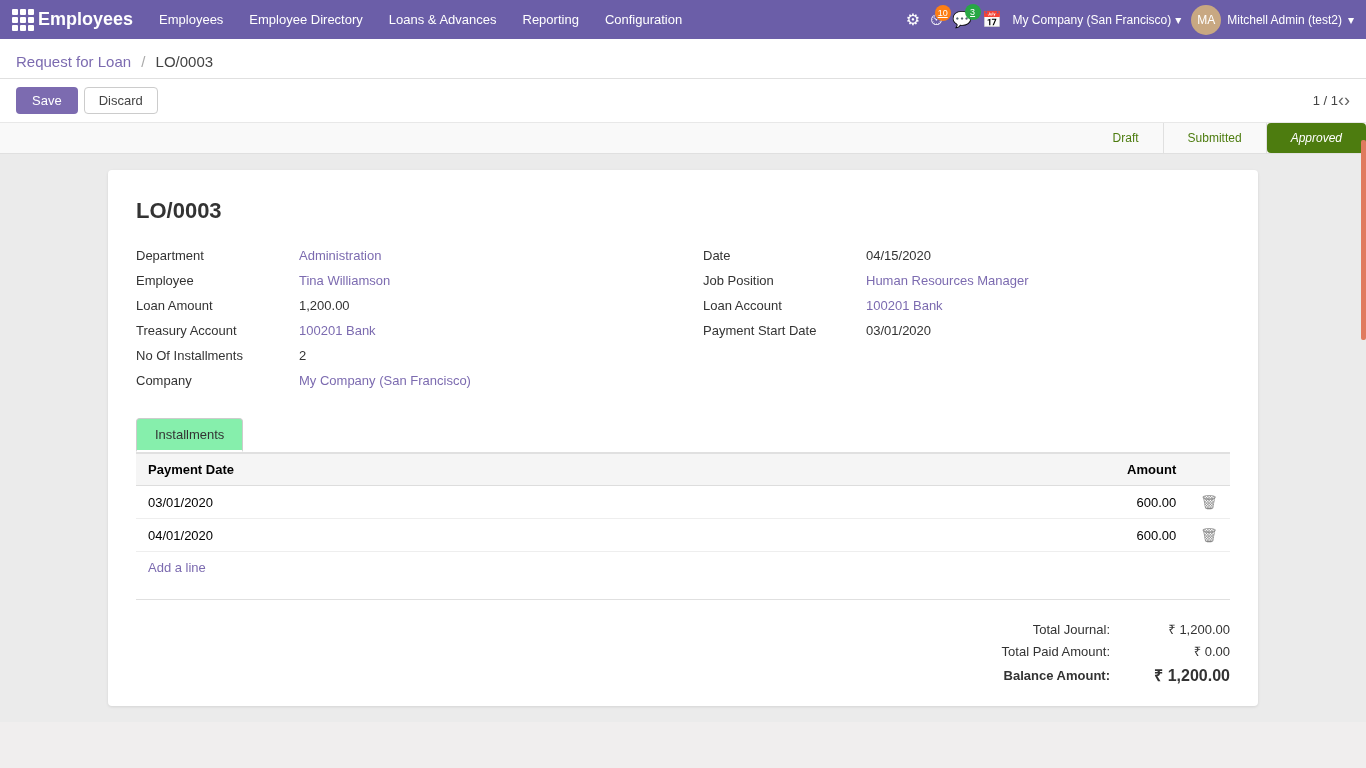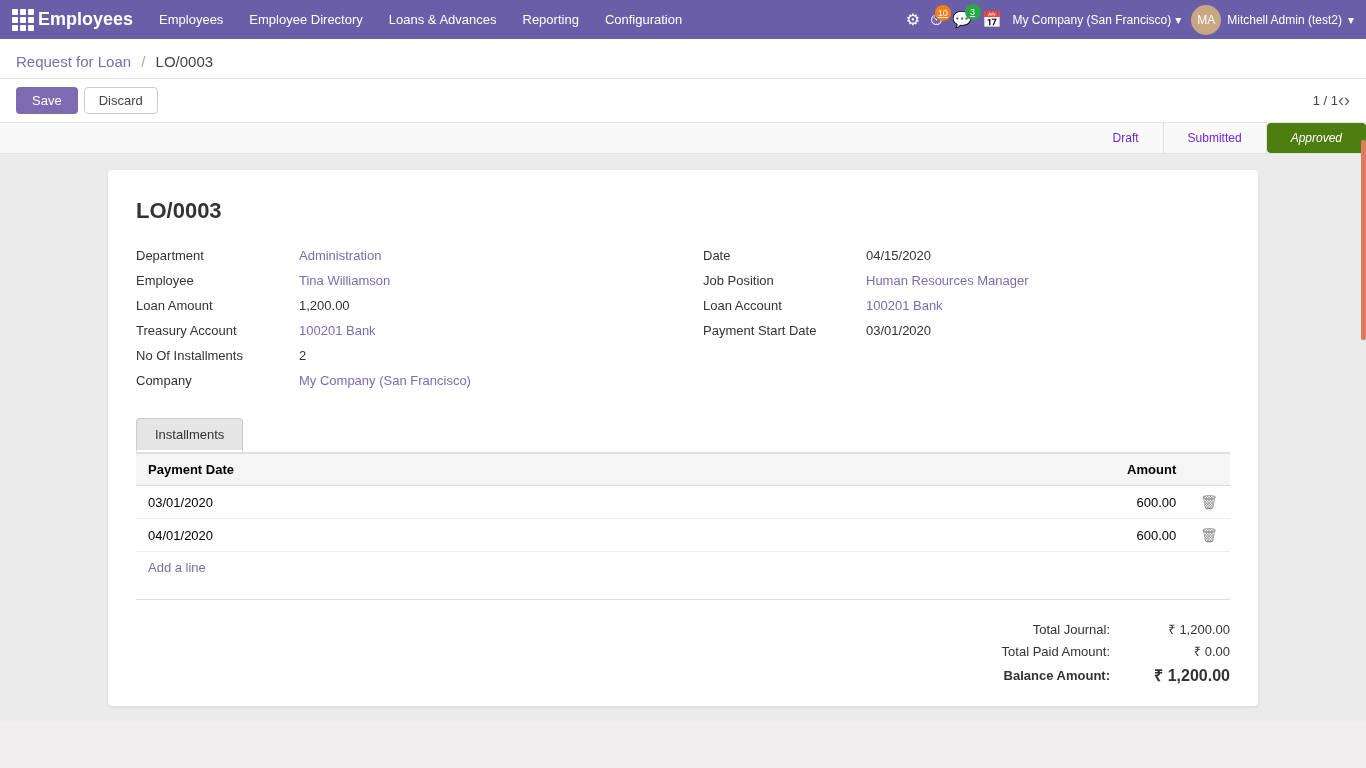--- a/index.html
+++ b/index.html
@@ -102,21 +102,21 @@
       background: none; border: none; font-size: 18px; cursor: pointer; color: #666;
     }
 
     
     .status-bar {
       display: flex; justify-content: flex-end;
       background: #f9f9f9; border-bottom: 1px solid #e0e0e0;
       padding: 0;
     }
     .status-step {
-      padding: 8px 24px; font-size: 12px; color: #6d28d9;
+      padding: 8px 24px; font-size: 12px; color: #4d7c0f;
       border-right: 1px solid #e0e0e0; cursor: pointer;
     }
     .status-step.active {
       background: #4d7c0f; color: white;
       border-radius: 4px;
       font-style: italic;
     }
     .status-step:last-child { border-right: none; }
 
     
@@ -188,21 +188,21 @@
     .tab-header {
       display: flex; border-bottom: 2px solid #e0e0e0;
     }
     .tab-item {
       padding: 8px 18px; font-size: 13px; cursor: pointer;
       border: 1px solid #ccc; border-bottom: none;
       border-radius: 4px 4px 0 0; background: white;
       margin-right: 2px; color: #444;
     }
     .tab-item.active {
-      background: #e5e5e5; border-bottom: 2px solid white;
+      background: #86efac; border-bottom: 2px solid white;
       color: #333; font-weight: normal;
     }
 
     
     .installment-table {
       width: 100%; border-collapse: collapse; margin-top: 0;
     }
     .installment-table th {
       background: #f5f5f5; border-bottom: 1px solid #ddd;
       padding: 8px 12px; text-align: left; font-size: 13px; font-weight: bold;

